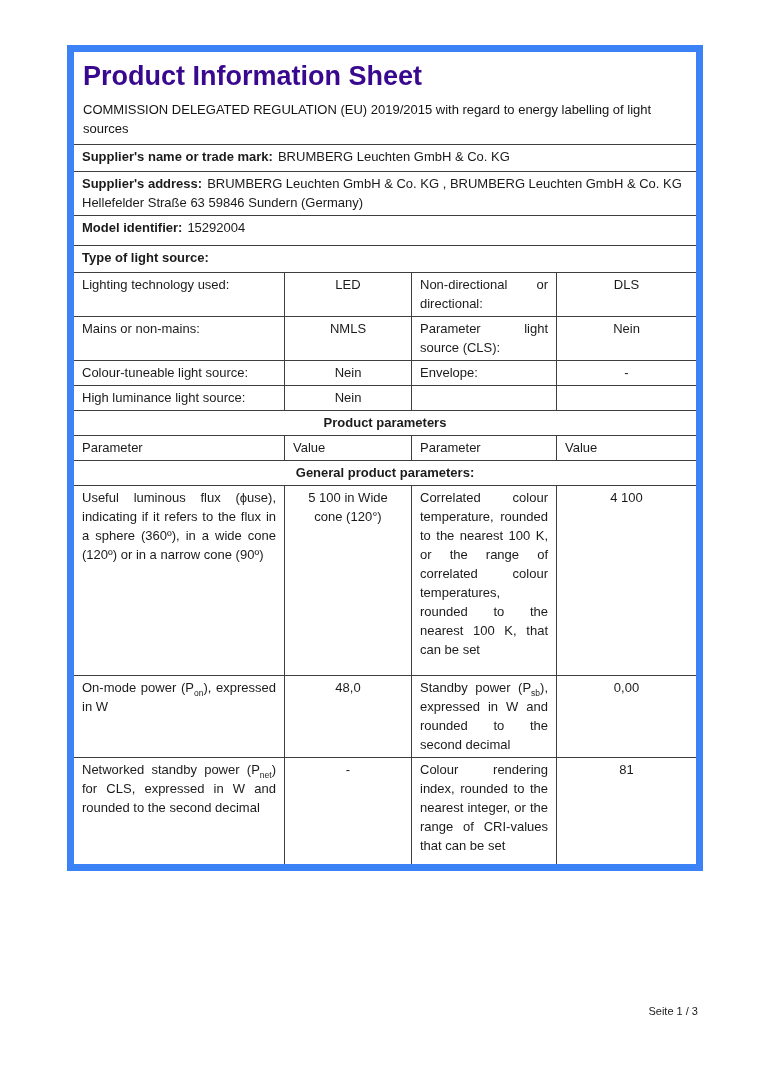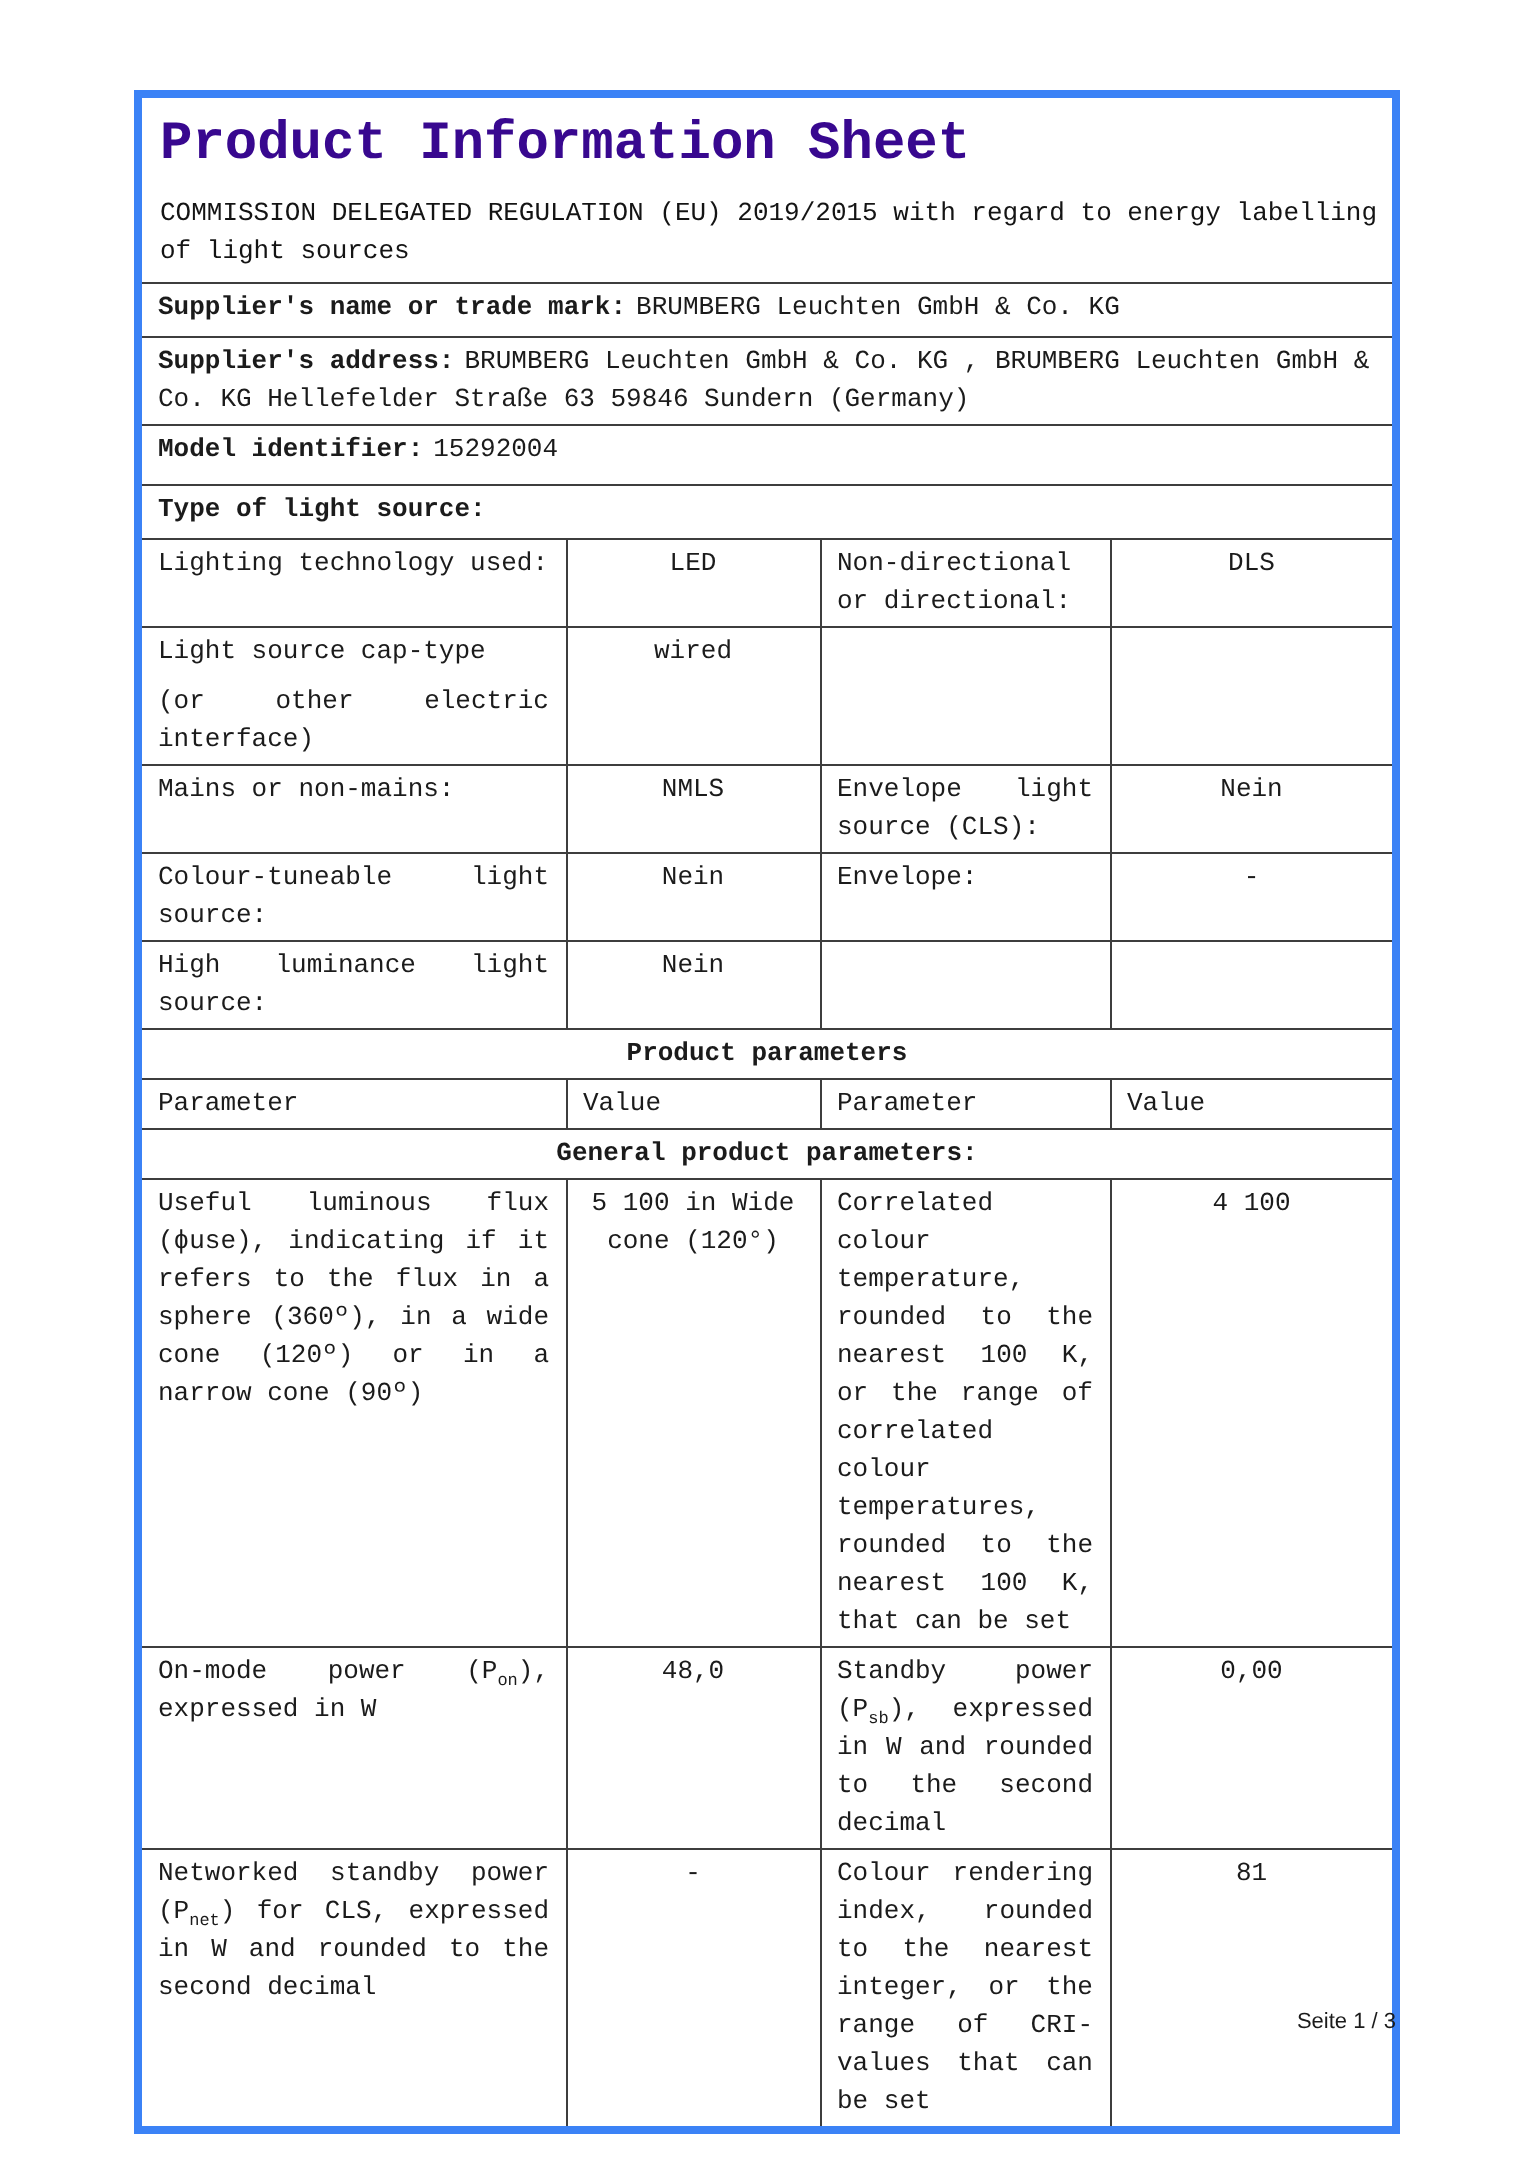--- a/index.html
+++ b/index.html
@@ -3,22 +3,21 @@
 <meta charset="utf-8">
 <style>
   html, body { margin:0; padding:0; background:#ffffff; }
   body {
     width:764px; height:1080px; position:relative; overflow:hidden;
     font-family:"Liberation Sans", sans-serif; color:#1b1b1b;
   }
   .sheet { position:absolute; left:67px; top:45px; width:629px; }
   table.doc {
     border-collapse:collapse; table-layout:fixed; width:629px;
-    border:4px solid #3b82f6;
-    font-family:Liberation Mono, monospace;
+    border:7px solid #3b82f6;
   }
   td {
     border:1px solid #3e3e3e; vertical-align:top;
     padding:2px 8px 3px 8px; font-size:13px; line-height:19px;
     overflow:hidden; word-wrap:break-word;
   }
   .just { text-align:justify; }
   .vcenter { text-align:center;margin-left:41px; }
   .section-head { font-weight:bold; text-align:center; }
   .bold-left { font-weight:bold; }
@@ -98,34 +97,25 @@
       <td colspan="4" class="bold-left">Type of light source:</td>
     </tr>
 
     <tr class="rt-light">
       <td class="just">Lighting technology used:</td>
       <td class="vcenter">LED</td>
       <td class="just">Non-directional or directional:</td>
       <td class="vcenter">DLS</td>
     </tr>
 
-    <tr class="rt-cap">
-      <td class="just">
-        <div>Light source cap-type</div>
-        <div class="cap-line2">(or other electric interface)</div>
-      </td>
-      <td class="vcenter">wired</td>
-      <td></td>
-      <td></td>
-    </tr>
 
     <tr class="rt-mains">
       <td class="just">Mains or non-mains:</td>
       <td class="vcenter">NMLS</td>
-      <td class="just">Envelope light source (CLS):</td>
+      <td class="just">Parameter light source (CLS):</td>
       <td class="vcenter">Nein</td>
     </tr>
 
     <tr class="rt-tune">
       <td class="just">Colour-tuneable light source:</td>
       <td class="vcenter">Nein</td>
       <td class="just">Envelope:</td>
       <td class="vcenter">-</td>
     </tr>
 

